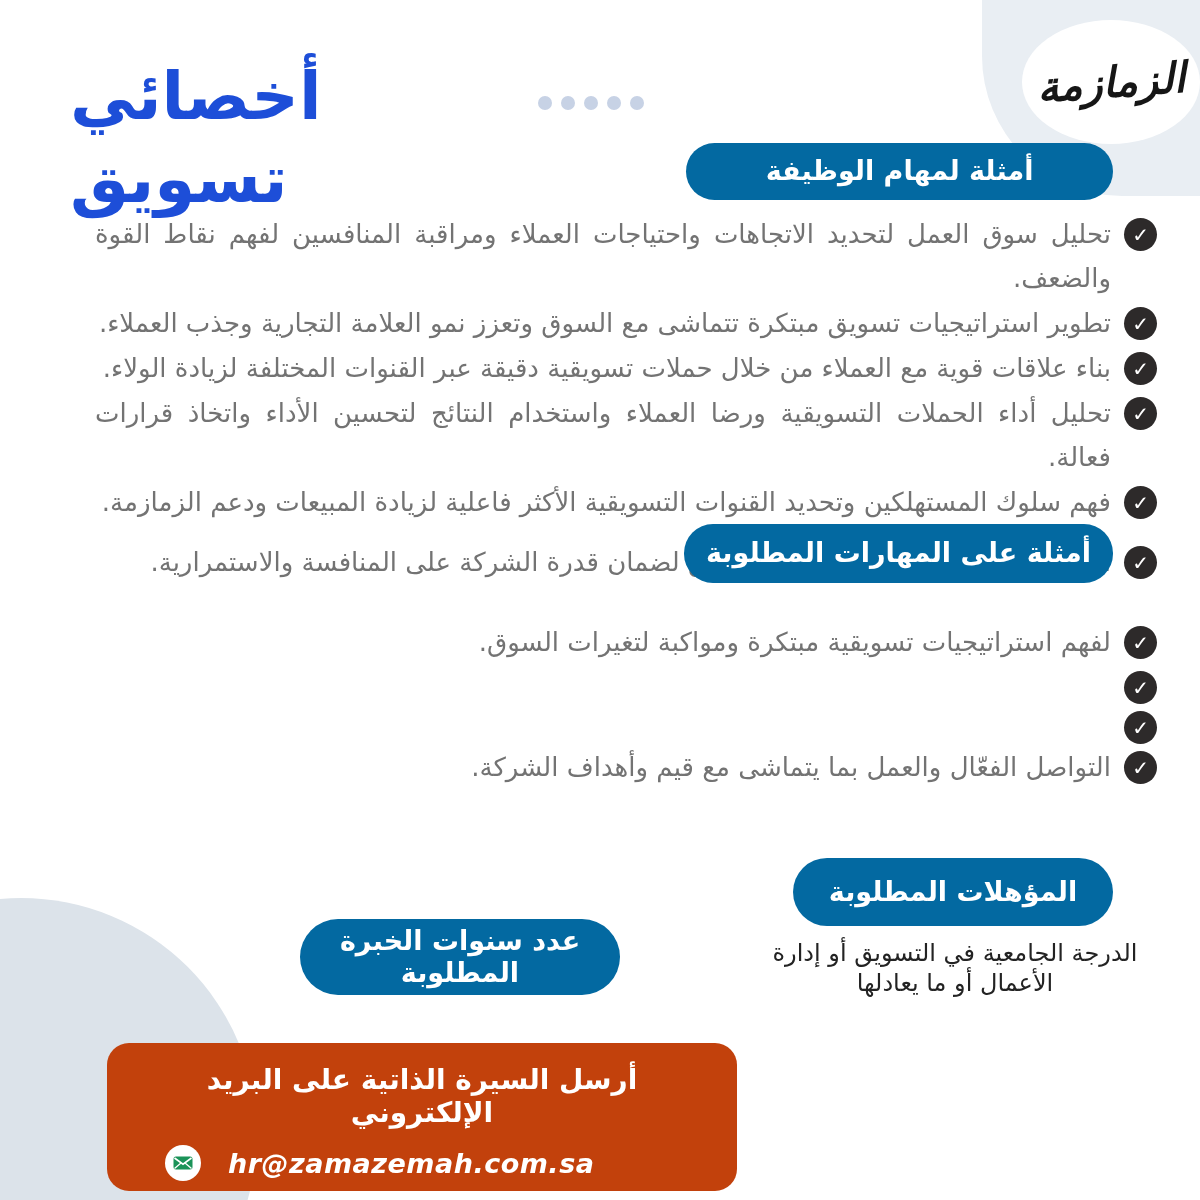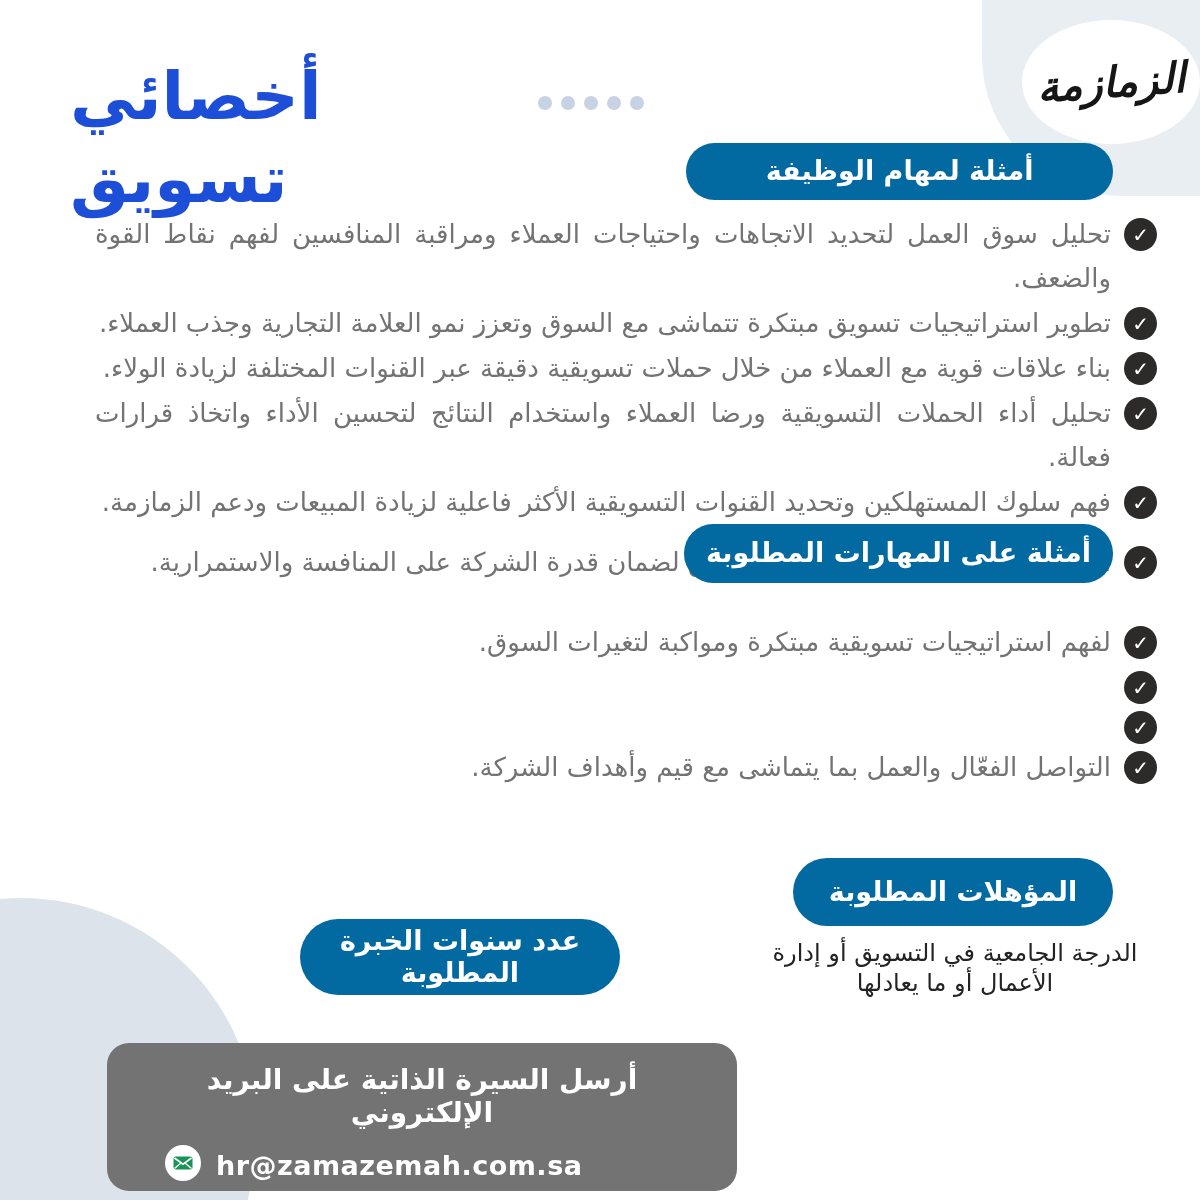--- a/index.html
+++ b/index.html
@@ -41,24 +41,24 @@
     font-weight:bold;margin-top:6px;}
   .bullet .btxt{font-size:26px;line-height:44px;color:#737373;}
   .list-tasks .btxt{text-align:justify;width:100%;}
   .bullet.gap-top{margin-top:16px;}
   
   .exp-value{position:absolute;left:300px;top:942px;width:320px;text-align:center;direction:rtl;
     font-size:30px;color:#232323;z-index:1;}
   .qual-value{position:absolute;left:735px;top:938px;width:440px;text-align:center;direction:rtl;
     font-size:24px;line-height:1.25;color:#232323;z-index:1;}
   
-  .contact-box{position:absolute;left:107px;top:1043px;width:630px;height:148px;background:#737373;
+  .contact-box{position:absolute;left:107px;top:1043px;width:630px;height:148px;background:#c2410c;
     border-radius:22px;direction:rtl;z-index:2;box-sizing:border-box;padding:20px 40px 0 40px;}
   .contact-header{color:#ffffff;font-weight:bold;font-size:28px;text-align:center;}
-  .email-row{direction:ltr;display:flex;align-items:flex-end;gap:15px;margin-top:16px;margin-left:18px;}
+  .email-row{direction:ltr;display:flex;align-items:center;gap:27px;margin-top:16px;margin-left:18px;font-style:italic;}
   .email-icon-circle{width:36px;height:36px;border-radius:50%;background:#ffffff;
     display:flex;align-items:center;justify-content:center;}
   .email-text{color:#ffffff;font-weight:bold;font-size:27px;letter-spacing:0.5px;}
 </style>
 </head>
 <body>
 
 <div class="canvas">
 
   <div class="corner-tr"></div>

